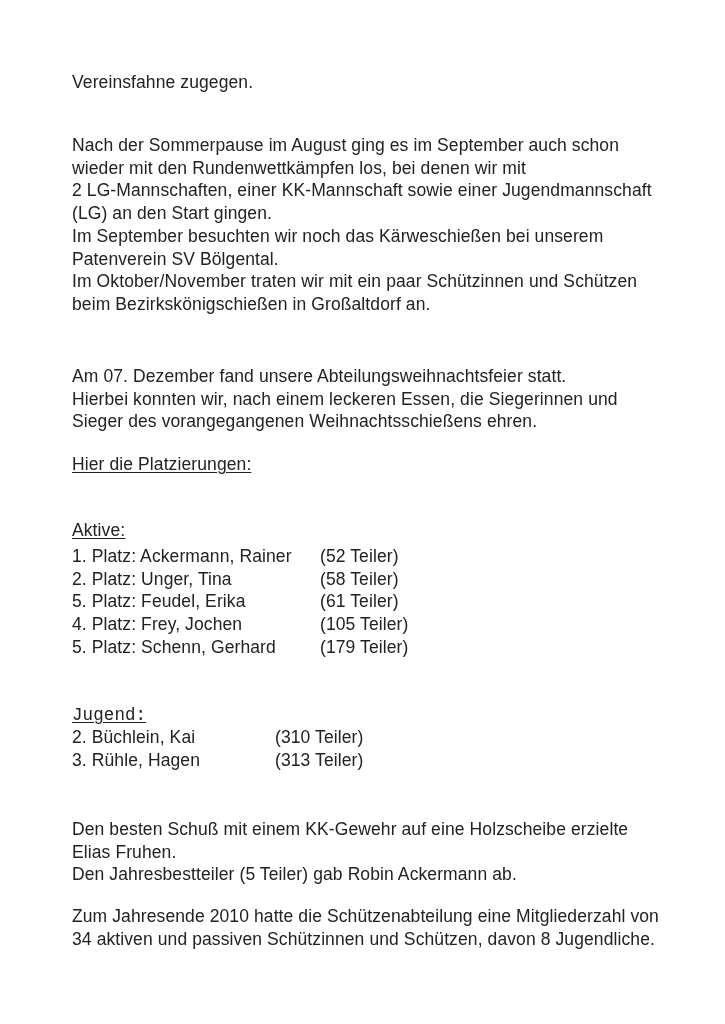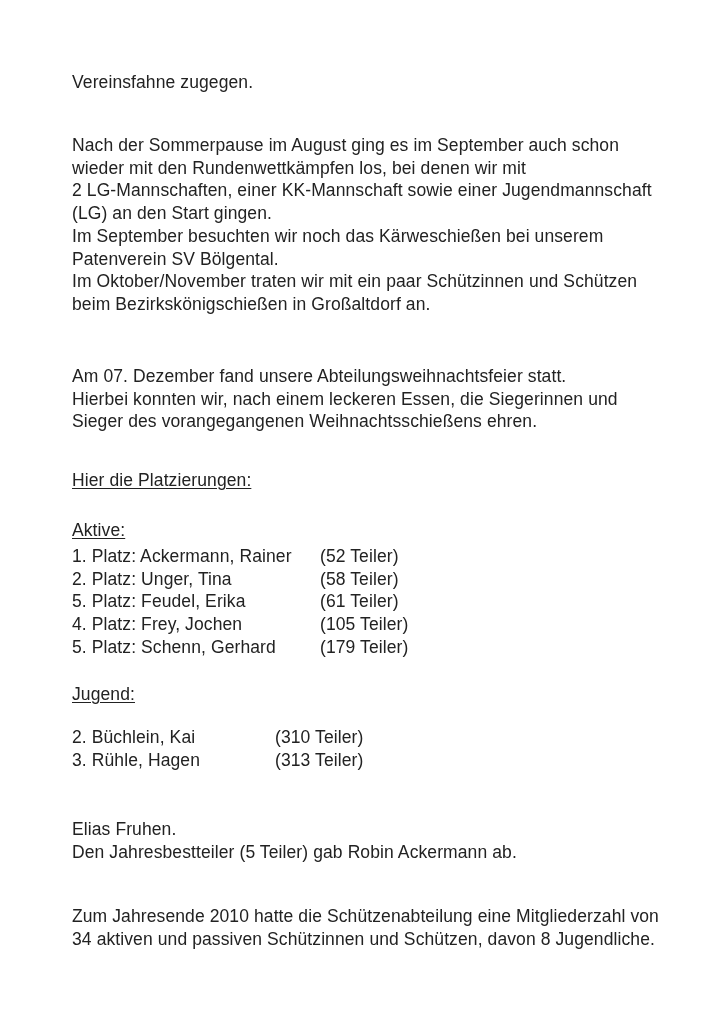--- a/index.html
+++ b/index.html
@@ -29,24 +29,24 @@
   .underlined {
     text-decoration: underline;
     text-underline-offset: 2px;
   }
   .rank-row { display: flex; gap: 28px; }
   .rank-row .name-col-wide { min-width: 220px; }
   .rank-row .name-col-narrow { min-width: 175px; }
   .pos-intro        { top: 71px; }
   .pos-season       { top: 134px; }
   .pos-christmas    { top: 365px; }
-  .pos-placements   { top: 453px; margin-top: 16px; }
+  .pos-placements   { top: 453px; }
   .pos-aktive-head  { top: 499px; margin-top: 20px; }
   .pos-aktive-list  { top: 545px; }
-  .pos-jugend-head  { top: 683px; }
+  .pos-jugend-head  { top: 704px; font-family: Liberation Mono, monospace; }
   .pos-jugend-list  { top: 726px; }
   .pos-best-shot    { top: 818px; }
   .pos-members      { top: 905px; }
 </style>
 </head>
 <body>
 
 <div class="page">
 
   <div class="block pos-intro line">Vereinsfahne zugegen.</div>
@@ -102,20 +102,21 @@
       <span class="name-col-narrow">2. Büchlein, Kai</span>
       <span>(310 Teiler)</span>
     </div>
     <div class="rank-row">
       <span class="name-col-narrow">3. Rühle, Hagen</span>
       <span>(313 Teiler)</span>
     </div>
   </div>
 
   <div class="block pos-best-shot">
+    <div class="line">Den besten Schuß mit einem KK-Gewehr auf eine Holzscheibe erzielte</div>
     <div class="line">Elias Fruhen.</div>
     <div class="line">Den Jahresbestteiler (5 Teiler) gab Robin Ackermann ab.</div>
   </div>
 
   <div class="block pos-members">
     <div class="line">Zum Jahresende 2010 hatte die Schützenabteilung eine Mitgliederzahl von</div>
     <div class="line">34 aktiven und passiven Schützinnen und Schützen, davon 8 Jugendliche.</div>
   </div>
 
 </div>

